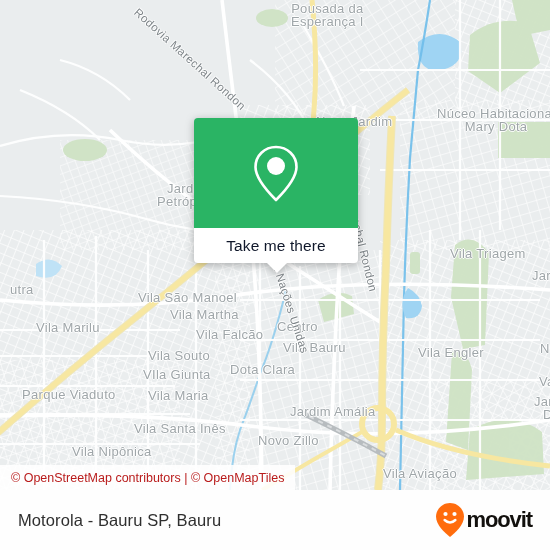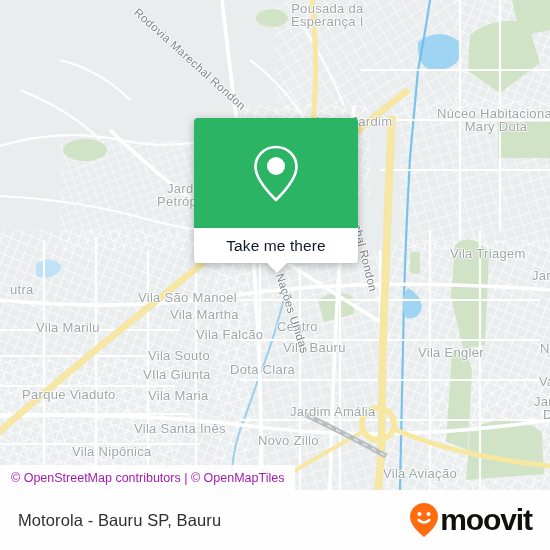--- a/index.html
+++ b/index.html
@@ -91,21 +91,21 @@
 
   
   #attribution {
     position: absolute;
     left: 0; top: 465px;
     height: 25px;
     padding: 0 11px;
     display: flex;
     align-items: center;
     background: rgba(255,255,255,.88);
-    color: #a21caf;
+    color: #b91c1c;
     font-size: 12.5px;
     font-family: "Liberation Sans", sans-serif;
   }
 
   
   #footer {
     position: absolute;
     left: 0; top: 490px;
     width: 550px; height: 60px;
     background: rgba(255,255,255,.93);
@@ -116,21 +116,21 @@
   }
   #footer-title {
     color: #2f2f2f;
     font-size: 16.5px;
     font-family: "Liberation Sans", sans-serif;
     letter-spacing: .1px;
   }
   #brand { display: flex; align-items: center; gap: 1px; }
   #brand-name {
     color: #12100d;
-    font-size: 30px;
+    font-size: 22px;
     font-weight: bold;
     font-family: "Liberation Sans", sans-serif;
     letter-spacing: -1.1px;
   }
 </style>
 </head>
 <body>
 
 <div id="app">
 

